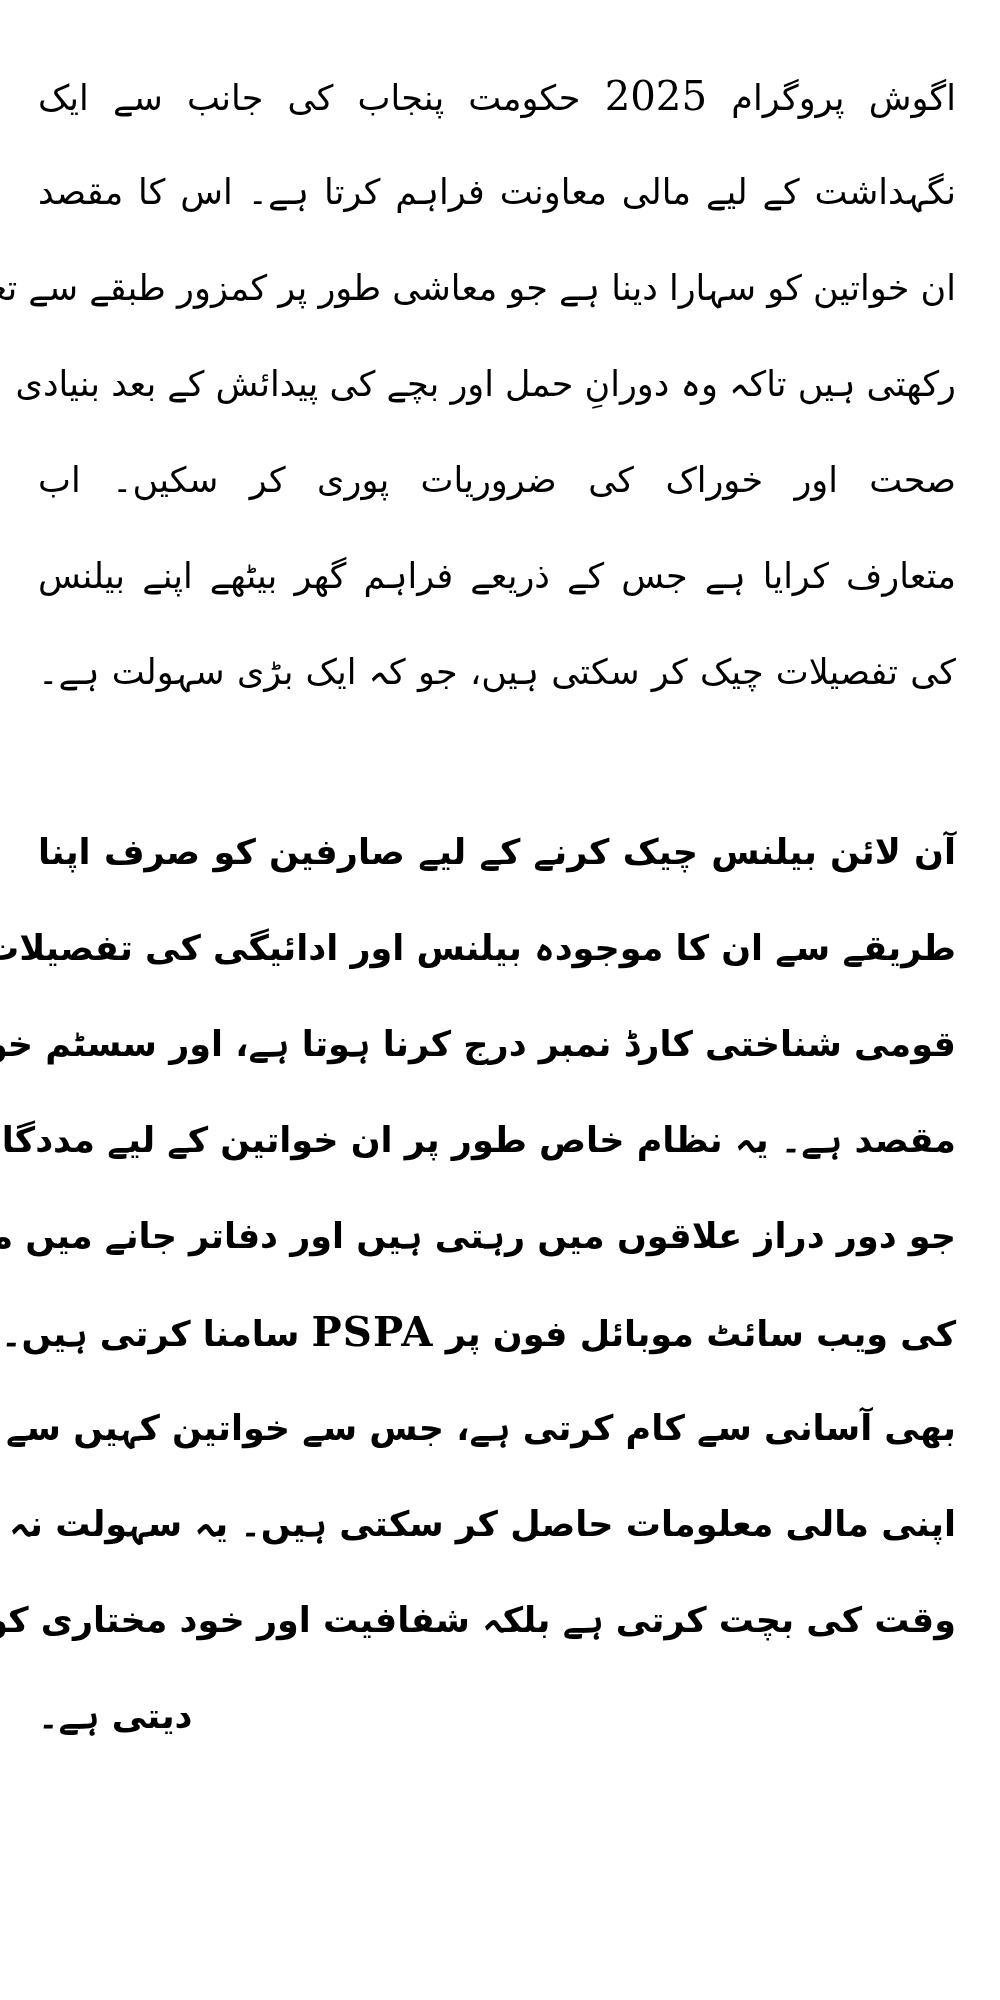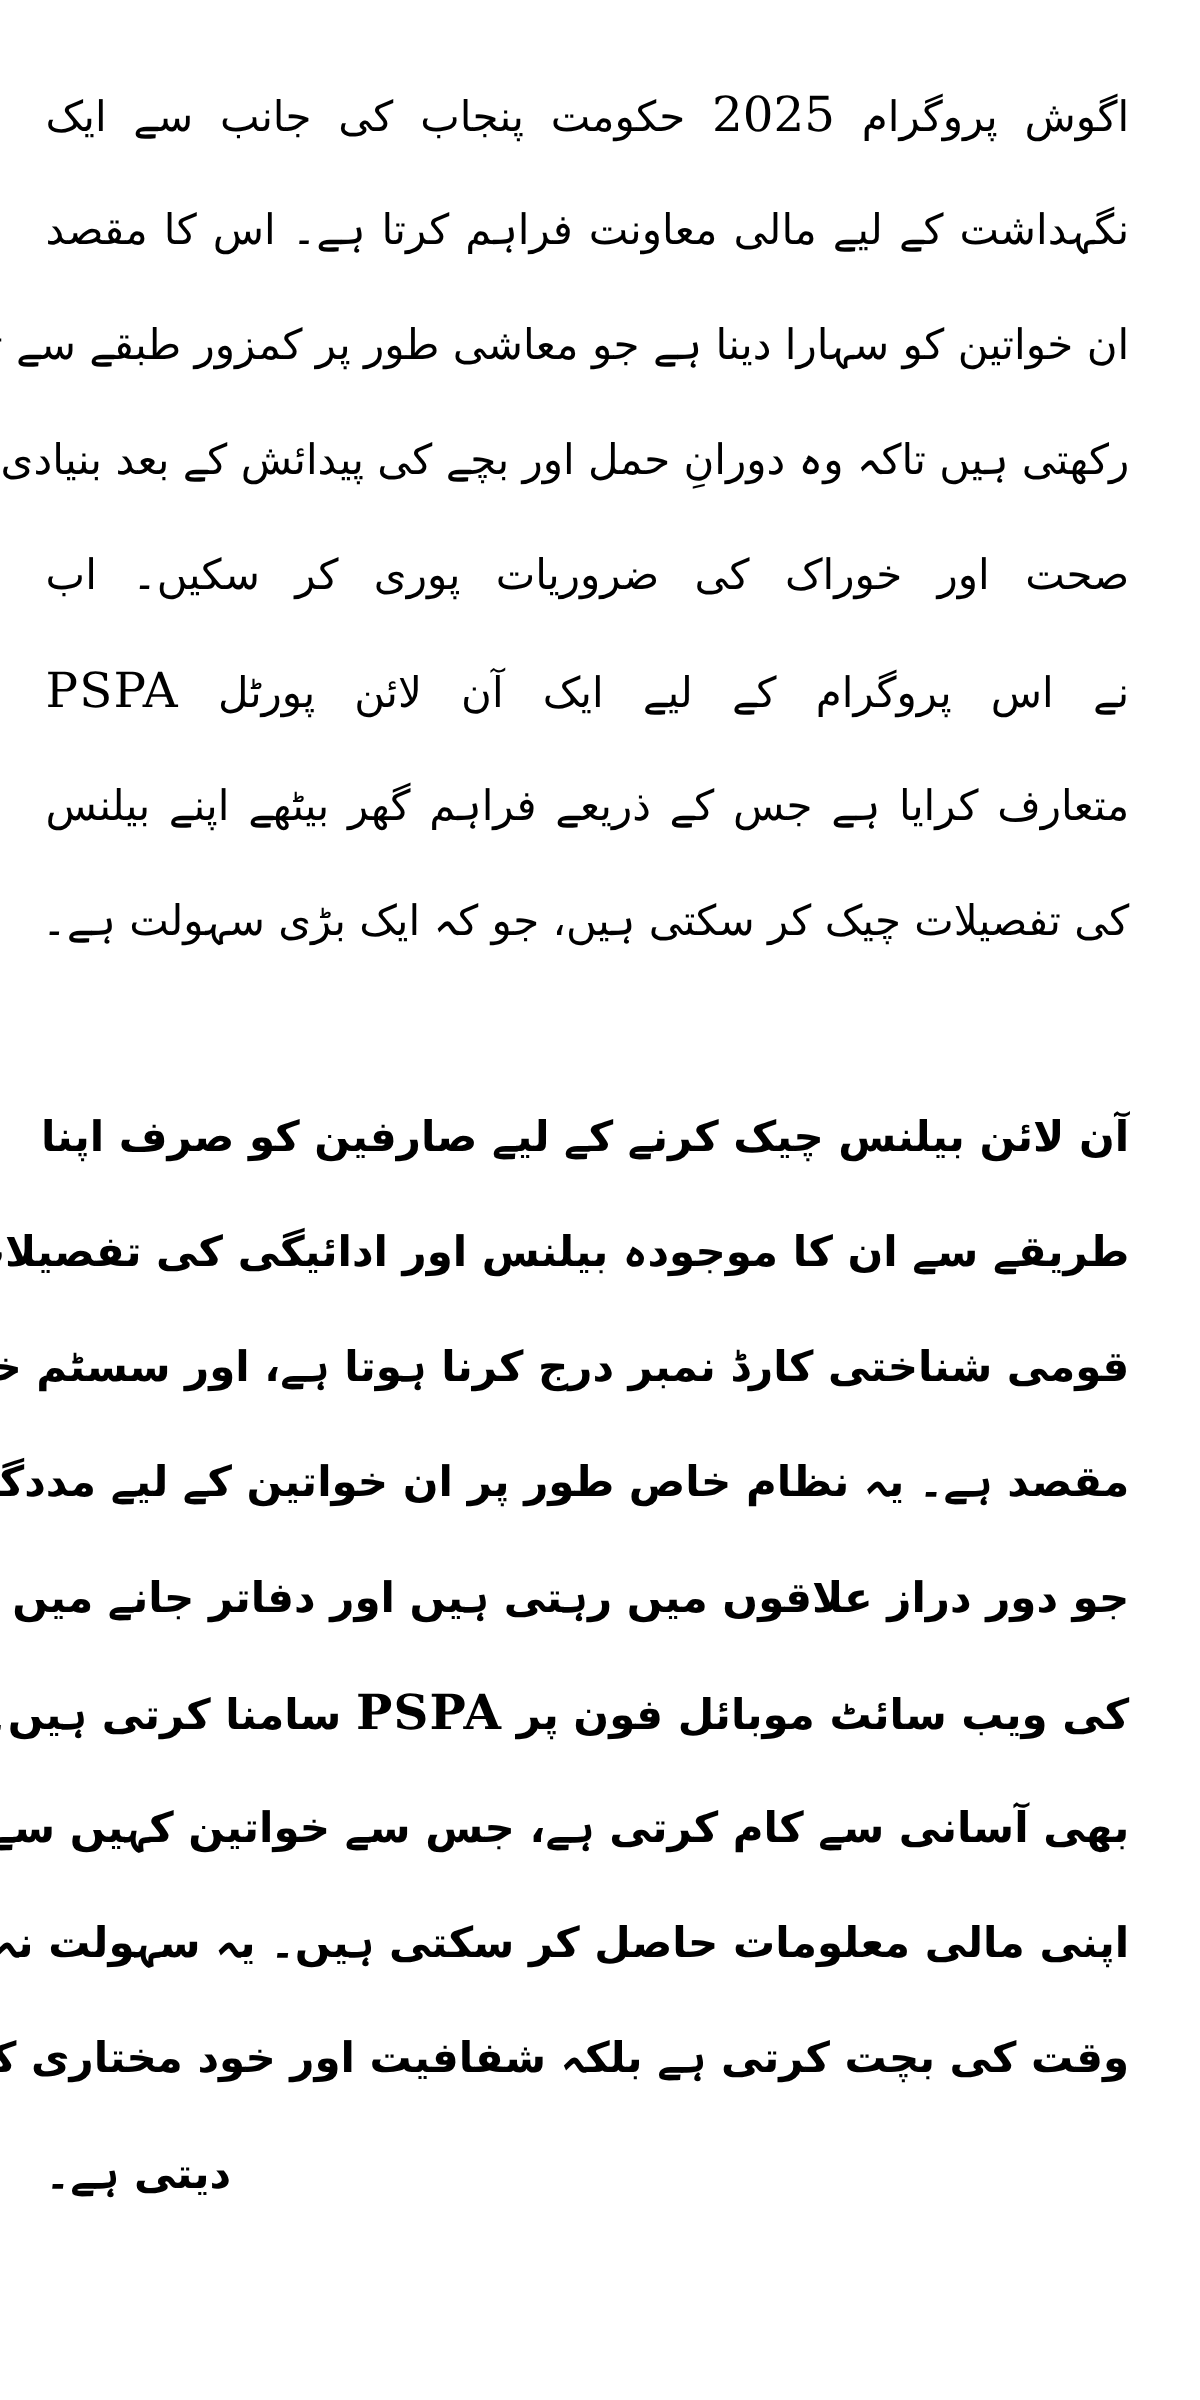--- a/index.html
+++ b/index.html
@@ -7,21 +7,21 @@
     padding: 0;
     background: #ffffff;
   }
   body {
     width: 1000px;
     height: 2000px;
     overflow: hidden;
     position: relative;
   }
   .doc {
-    padding: 48px 59px 0 38px;
+    padding: 48px 44px 0 38px;
     color: #000000;
   }
   .paragraph {
     margin: 0 0 84px 0;
   }
   .paragraph:last-child {
     margin-bottom: 0;
     font-weight: bold;
   }
   .line {
@@ -50,21 +50,20 @@
 </head>
 <body>
 
 <main class="doc" id="doc">
     <section class="paragraph">
       <div class="line">اگوش پروگرام <span class="latin">2025</span> حکومت پنجاب کی جانب سے ایک</div>
       <div class="line">نگہداشت کے لیے مالی معاونت فراہم کرتا ہے۔ اس کا مقصد</div>
       <div class="line">ان خواتین کو سہارا دینا ہے جو معاشی طور پر کمزور طبقے سے تعلق</div>
       <div class="line">رکھتی ہیں تاکہ وہ دورانِ حمل اور بچے کی پیدائش کے بعد بنیادی</div>
       <div class="line">صحت اور خوراک کی ضروریات پوری کر سکیں۔ اب</div>
-      <div class="line">نے اس پروگرام کے لیے ایک آن لائن پورٹل <span class="latin">PSPA</span></div>
       <div class="line">متعارف کرایا ہے جس کے ذریعے فراہم گھر بیٹھے اپنے بیلنس</div>
       <div class="line">کی تفصیلات چیک کر سکتی ہیں، جو کہ ایک بڑی سہولت ہے۔</div>
     </section>
     <section class="paragraph">
       <div class="line">آن لائن بیلنس چیک کرنے کے لیے صارفین کو صرف اپنا</div>
       <div class="line">طریقے سے ان کا موجودہ بیلنس اور ادائیگی کی تفصیلات ظاہر</div>
       <div class="line">قومی شناختی کارڈ نمبر درج کرنا ہوتا ہے، اور سسٹم خودکار</div>
       <div class="line">مقصد ہے۔ یہ نظام خاص طور پر ان خواتین کے لیے مددگار ہے</div>
       <div class="line">جو دور دراز علاقوں میں رہتی ہیں اور دفاتر جانے میں مشکلات کا</div>
       <div class="line">کی ویب سائٹ موبائل فون پر <span class="latin">PSPA</span> سامنا کرتی ہیں۔</div>

